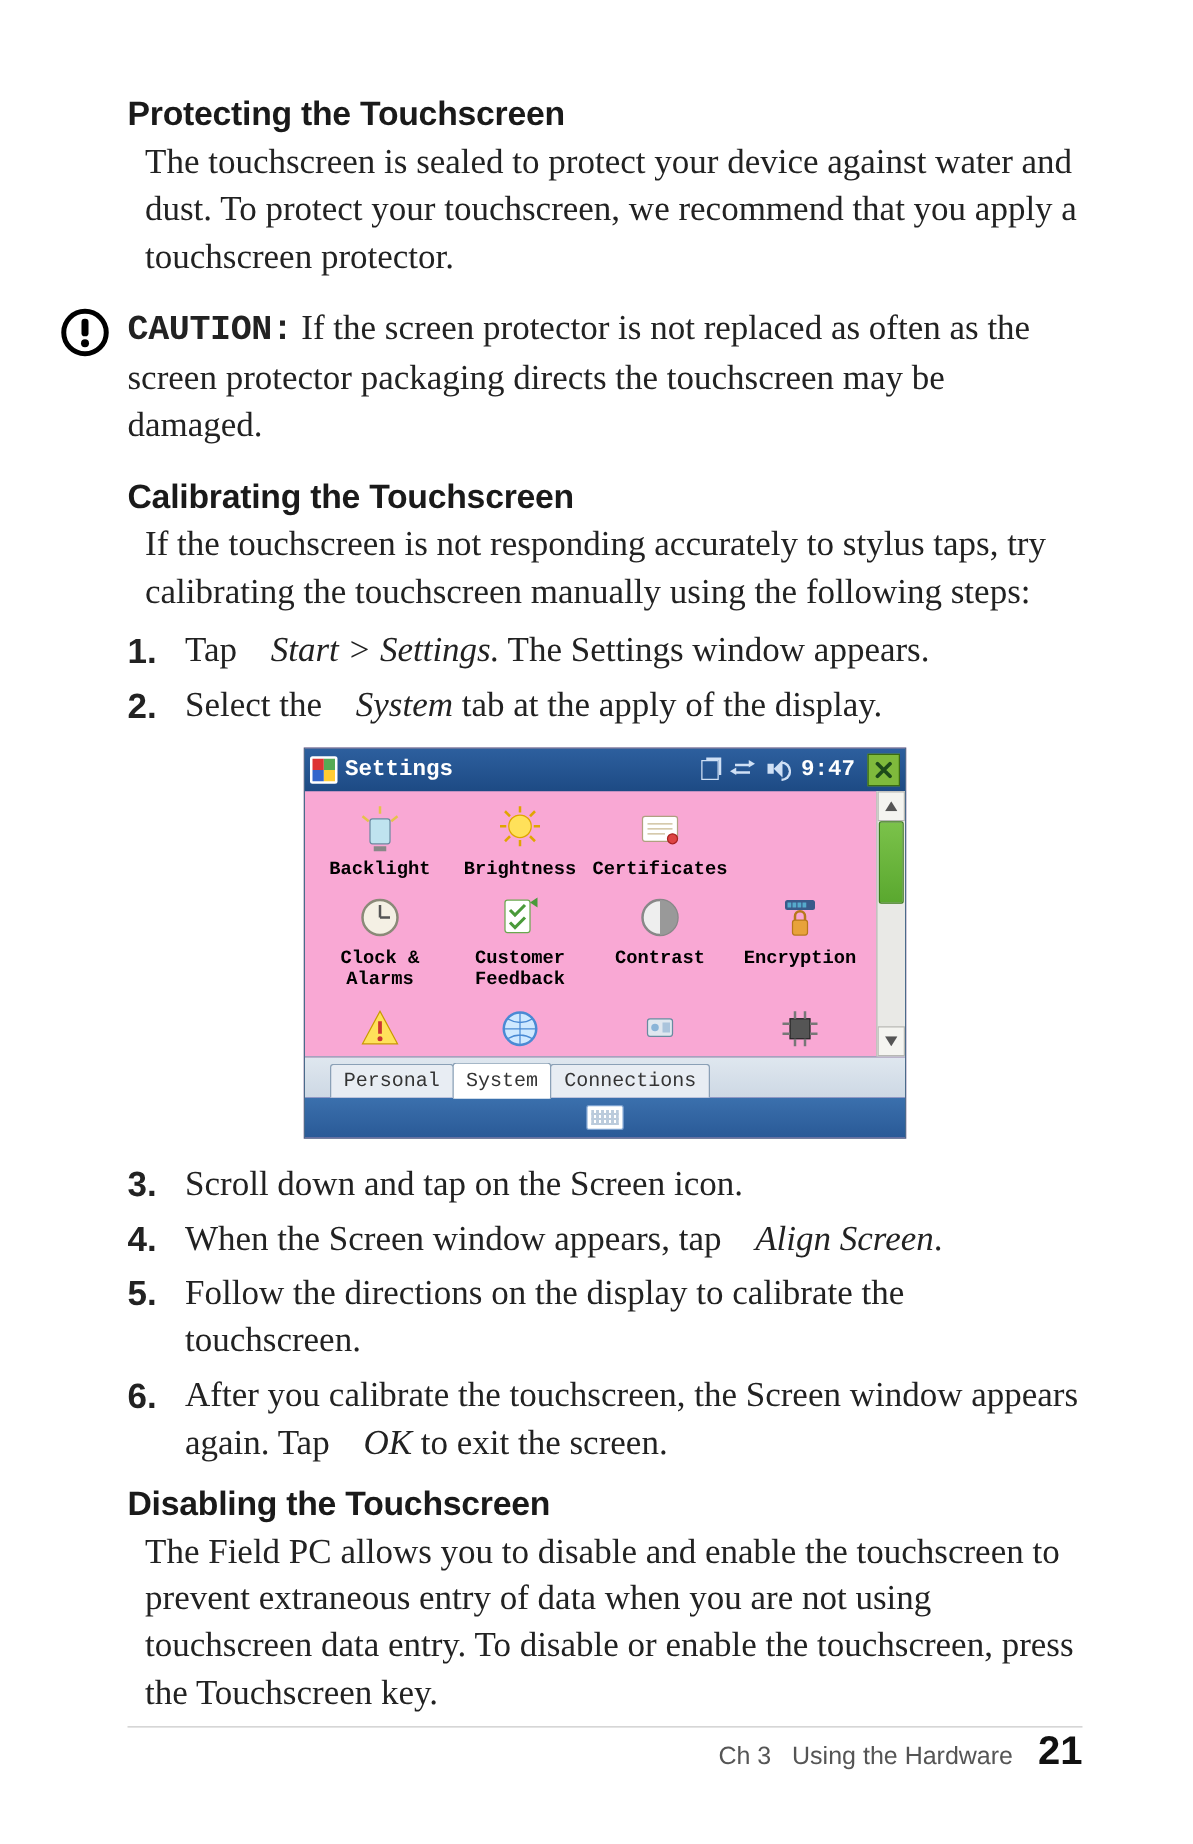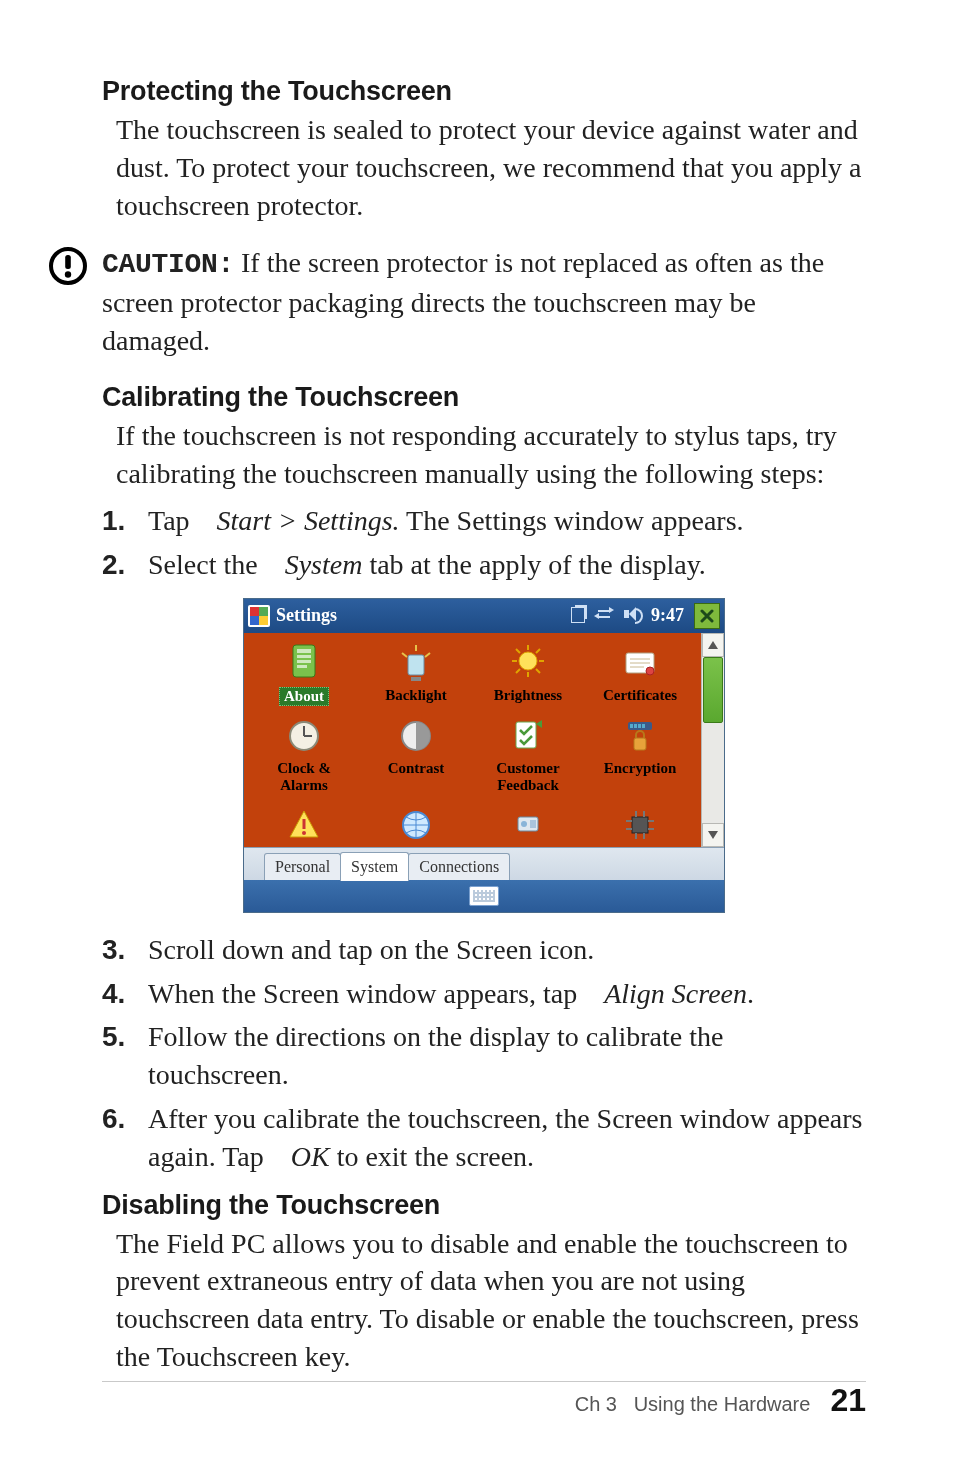--- a/index.html
+++ b/index.html
@@ -73,23 +73,23 @@
   em { font-style: italic; margin-left: 20px; }
 
   
   .shot-wrap {
     display: flex;
     justify-content: center;
     margin: 2px 0 18px 0;
   }
   .shot {
     width: 480px;
-    background: #c2410c;
+    background: #f9a8d4;
     border: 1px solid #4a6b8a;
-    font-family: Liberation Serif, serif;
+    font-family: Liberation Mono, monospace;
     font-size: 18px;
     color: #000;
   }
   .titlebar {
     height: 34px;
     background: linear-gradient(#2d5f9e, #1d4a84);
     display: flex;
     align-items: center;
     color: #fff;
     font-weight: 700;
@@ -317,32 +317,20 @@
       <span class="close-btn">
         <svg viewBox="0 0 14 14">
             <path d="M2 2 L12 12 M12 2 L2 12" stroke="#1d4a1a" stroke-width="3" stroke-linecap="round"></path>
           </svg>
       </span>
     </div>
 
     <div class="icon-area">
       <div class="icon-grid">
         <div class="grid-row">
-          <div class="app sel">
-            <div class="icn">
-              <svg width="34" height="40" viewBox="0 0 34 40">
-                  <rect x="6" y="2" width="22" height="32" rx="3" fill="#7ac24c" stroke="#3a7a18" stroke-width="1"></rect>
-                  <rect x="10" y="6" width="14" height="4" fill="#cfe9bf"></rect>
-                  <rect x="10" y="12" width="14" height="3" fill="#cfe9bf"></rect>
-                  <rect x="10" y="17" width="14" height="3" fill="#cfe9bf"></rect>
-                  <rect x="10" y="22" width="10" height="3" fill="#cfe9bf"></rect>
-                </svg>
-            </div>
-            <span class="lbl">About</span>
-          </div>
           <div class="app">
             <div class="icn">
               <svg width="40" height="40" viewBox="0 0 40 40">
                   <g stroke="#e6c24a" stroke-width="2">
                     <line x1="20" y1="2" x2="20" y2="8"></line>
                     <line x1="6" y1="10" x2="11" y2="14"></line>
                     <line x1="34" y1="10" x2="29" y2="14"></line>
                   </g>
                   <rect x="12" y="12" width="16" height="20" rx="2" fill="#bfe3ef" stroke="#6a8aa0"></rect>
                   <rect x="15" y="34" width="10" height="4" fill="#888"></rect>
@@ -389,36 +377,36 @@
                   <circle cx="20" cy="20" r="14" fill="#f4f0e4" stroke="#8a8a78" stroke-width="2"></circle>
                   <line x1="20" y1="20" x2="20" y2="10" stroke="#555" stroke-width="2"></line>
                   <line x1="20" y1="20" x2="28" y2="20" stroke="#555" stroke-width="2"></line>
                 </svg>
             </div>
             <span class="lbl"><span>Clock &amp;</span><br><span>Alarms</span></span>
           </div>
           <div class="app">
             <div class="icn">
               <svg width="40" height="40" viewBox="0 0 40 40">
-                  <circle cx="20" cy="20" r="14" fill="#eee" stroke="#888" stroke-width="2"></circle>
-                  <path d="M20 6 A14 14 0 0 1 20 34 Z" fill="#999"></path>
-                </svg>
-            </div>
-            <span class="lbl">Contrast</span>
-          </div>
-          <div class="app">
-            <div class="icn">
-              <svg width="40" height="40" viewBox="0 0 40 40">
                   <rect x="8" y="6" width="20" height="26" rx="2" fill="#fff" stroke="#6aa84f"></rect>
                   <path d="M12 14 l4 4 l8 -8" stroke="#4a9a3a" stroke-width="2.5" fill="none"></path>
                   <path d="M12 24 l4 4 l8 -8" stroke="#4a9a3a" stroke-width="2.5" fill="none"></path>
                   <path d="M28 8 l6 -4 v8 z" fill="#4a9a3a"></path>
                 </svg>
             </div>
             <span class="lbl"><span>Customer</span><br><span>Feedback</span></span>
+          </div>
+          <div class="app">
+            <div class="icn">
+              <svg width="40" height="40" viewBox="0 0 40 40">
+                  <circle cx="20" cy="20" r="14" fill="#eee" stroke="#888" stroke-width="2"></circle>
+                  <path d="M20 6 A14 14 0 0 1 20 34 Z" fill="#999"></path>
+                </svg>
+            </div>
+            <span class="lbl">Contrast</span>
           </div>
           <div class="app">
             <div class="icn">
               <svg width="40" height="40" viewBox="0 0 40 40">
                   <rect x="8" y="6" width="24" height="8" rx="2" fill="#3a5a8a"></rect>
                   <rect x="10" y="8" width="3" height="4" fill="#5ac"></rect>
                   <rect x="14" y="8" width="3" height="4" fill="#5ac"></rect>
                   <rect x="18" y="8" width="3" height="4" fill="#5ac"></rect>
                   <rect x="22" y="8" width="3" height="4" fill="#5ac"></rect>
                   <rect x="14" y="22" width="12" height="12" rx="2" fill="#e8a23a" stroke="#b8781a"></rect>

